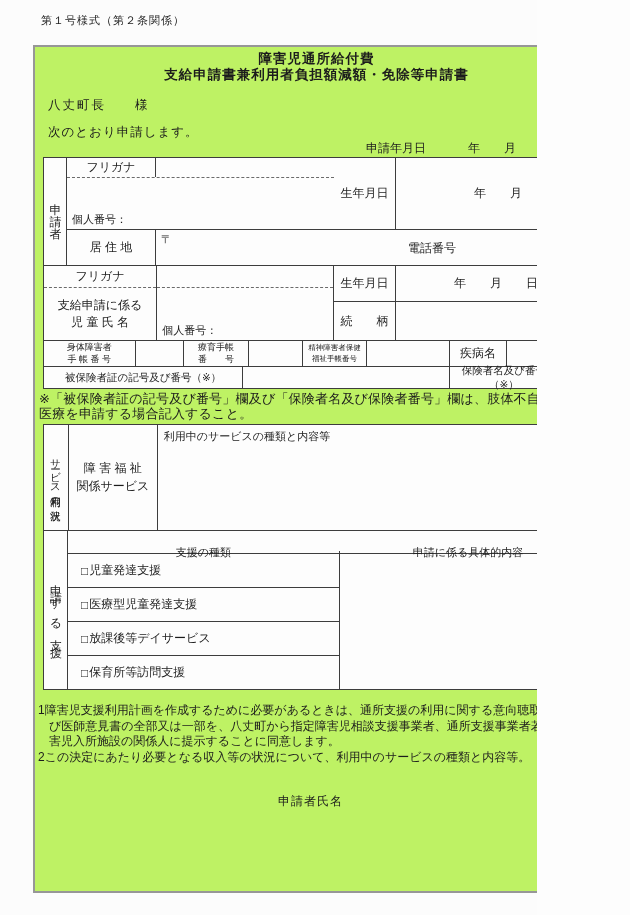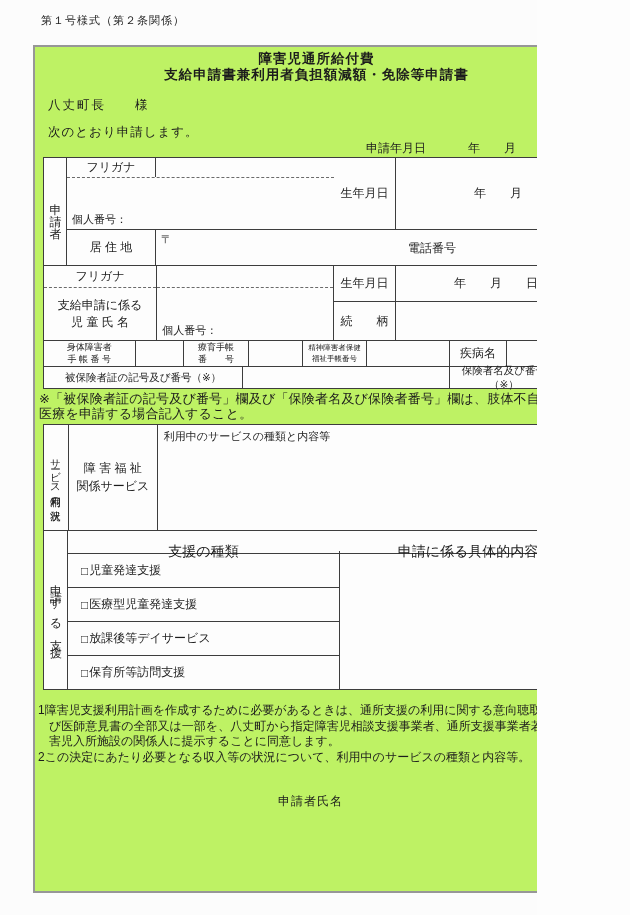--- a/index.html
+++ b/index.html
@@ -39,21 +39,21 @@
   .vtext { writing-mode:vertical-rl; text-orientation:upright; font-size:12px; }
   .field { position:relative; }
   .pnum { position:absolute; left:5px; bottom:2px; font-size:11px; }
   .datecell { display:flex; align-items:center; font-size:12px; }
   .small9 { font-size:9px; line-height:1.3; }
   .small75 { font-size:7.5px; line-height:1.35; }
   .small10 { font-size:12px; }
   .ins-lbl { font-size:10.5px; }
   .note { margin:2px 0 0 4px; width:558px; font-size:13px; line-height:15px; letter-spacing:0.2px; }
   .svc-head { padding:4px 6px; font-size:11px; }
-  .hdr { display:flex; align-items:center; justify-content:center; font-size:14px;margin-top:20px; }
+  .hdr { display:flex; align-items:center; justify-content:center; font-size:11px;margin-top:20px; }
   .opt { display:flex; align-items:center; padding-left:13px; font-size:12px; }
   .opt .box { margin-right:1px; font-size:12px; }
   .agreements { margin:13px 0 0 3px; width:560px; font-size:12px; line-height:15.5px; }
   .agreements p { padding-left:11px; text-indent:-11px; }
   .signature { margin:28px 0 0 243px; font-size:12px; letter-spacing:1px; }
   .postal { position:absolute; left:5px; top:2px; font-size:11px; }
   .phone { position:absolute; left:252px; top:50%; transform:translateY(-50%); font-size:12px; }
 </style>
 </head>
 <body>

